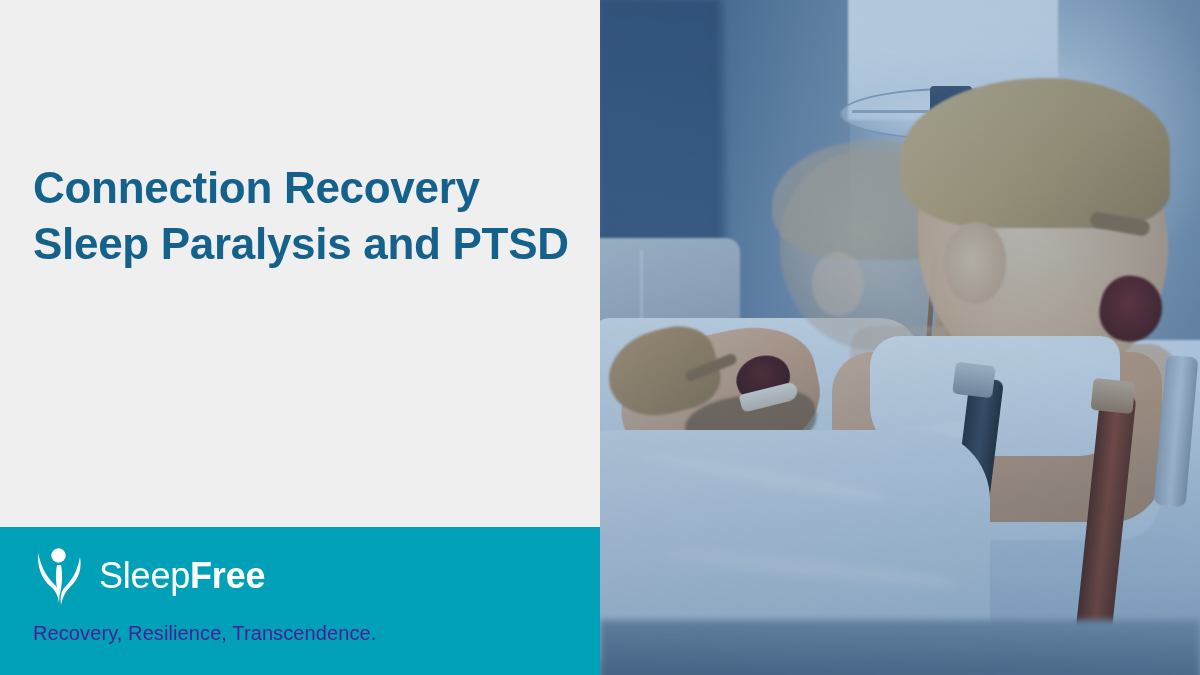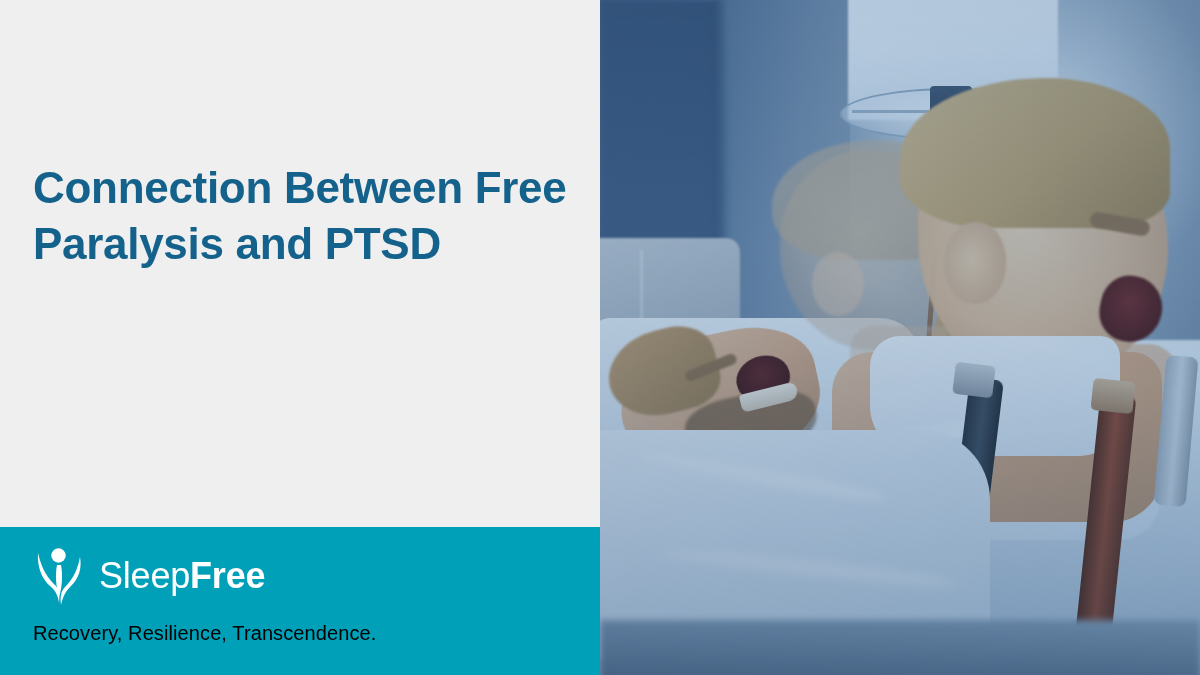--- a/index.html
+++ b/index.html
@@ -31,21 +31,21 @@
   }
   .brand-mark { width:52px; height:62px; display:block; }
   .brand-word {
     color:#ffffff; font-size:36px; line-height:1;
     white-space:nowrap; letter-spacing:-0.2px;
   }
   .brand-word .b-strong { font-weight:bold;margin-top:44px; }
   .brand-word .b-light  { font-weight:400; }
   .tagline {
     position:absolute; left:33px; top:95px;
-    color:#000000; font-size:20px; font-weight:400; letter-spacing:0.1px;
+    color:#4c1d95; font-size:20px; font-weight:400; letter-spacing:0.1px;
   }
 
   
   .photo-panel {
     position:absolute; left:600px; top:0; width:600px; height:675px;
     overflow:hidden; background:#41658C;
   }
   .photo-stage { position:absolute; inset:0; }
 
   
@@ -330,21 +330,21 @@
     position:absolute; inset:0;
     background:linear-gradient(180deg, rgba(110,160,205,.16) 0%, rgba(70,120,170,.22) 100%);
   }
 </style>
 </head>
 <body>
 
 <div class="canvas">
 
   <div class="left-panel">
-    <h1 class="headline">Connection Between Free Paralysis and PTSD</h1>
+    <h1 class="headline">Connection Recovery Sleep Paralysis and PTSD</h1>
   </div>
 
   <div class="footer-bar">
     <div class="brand-row">
       <span class="brand-mark">
         <svg viewBox="0 0 52 62" width="52" height="62" aria-hidden="true">
           <circle cx="25.5" cy="10.5" r="7.2" fill="#ffffff"></circle>
           <path d="M5 8 C9 26 16 34 22 40 C26 44 27 50 26 58 C25 50 22 45 17 41 C9 34 4 22 5 8 Z" fill="#ffffff"></path>
           <path d="M47 12 C44 28 38 36 32 42 C28 46 27 52 28 60 C30 51 33 46 38 41 C46 33 49 23 47 12 Z" fill="#ffffff"></path>
           <path d="M24 20 C22 30 23 42 26 52 C29 43 30 30 28 20 Z" fill="#ffffff"></path>

